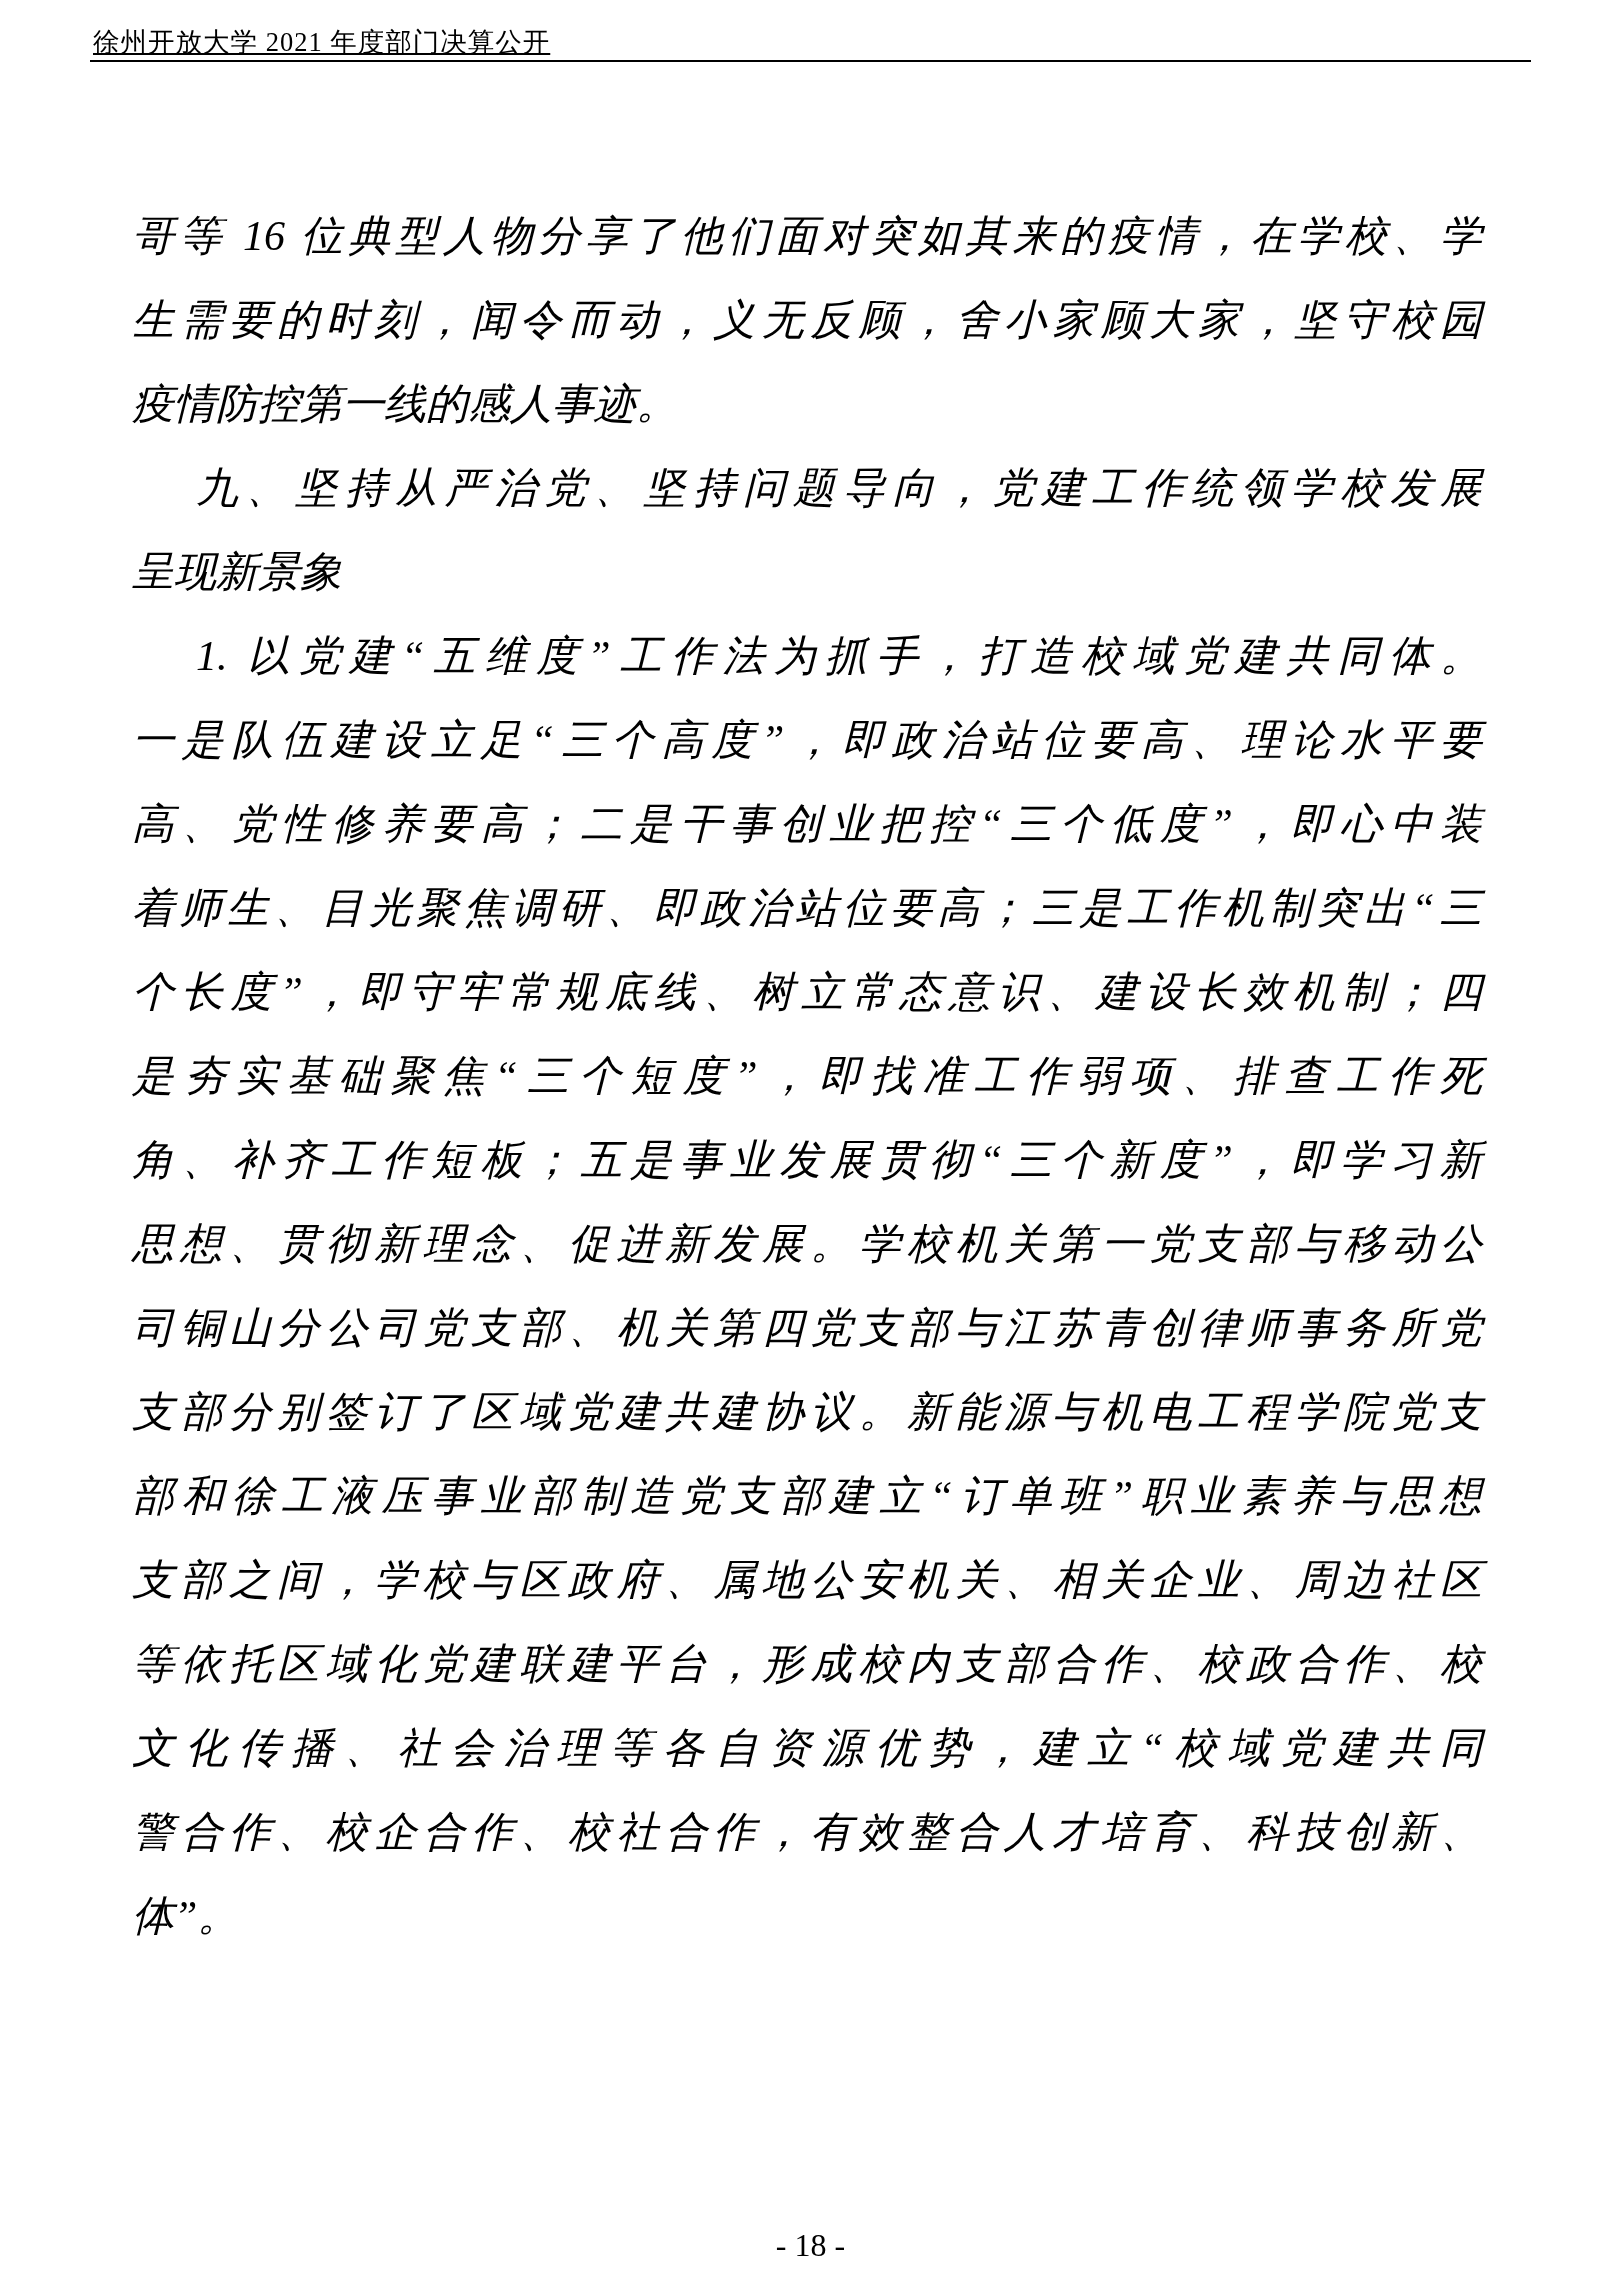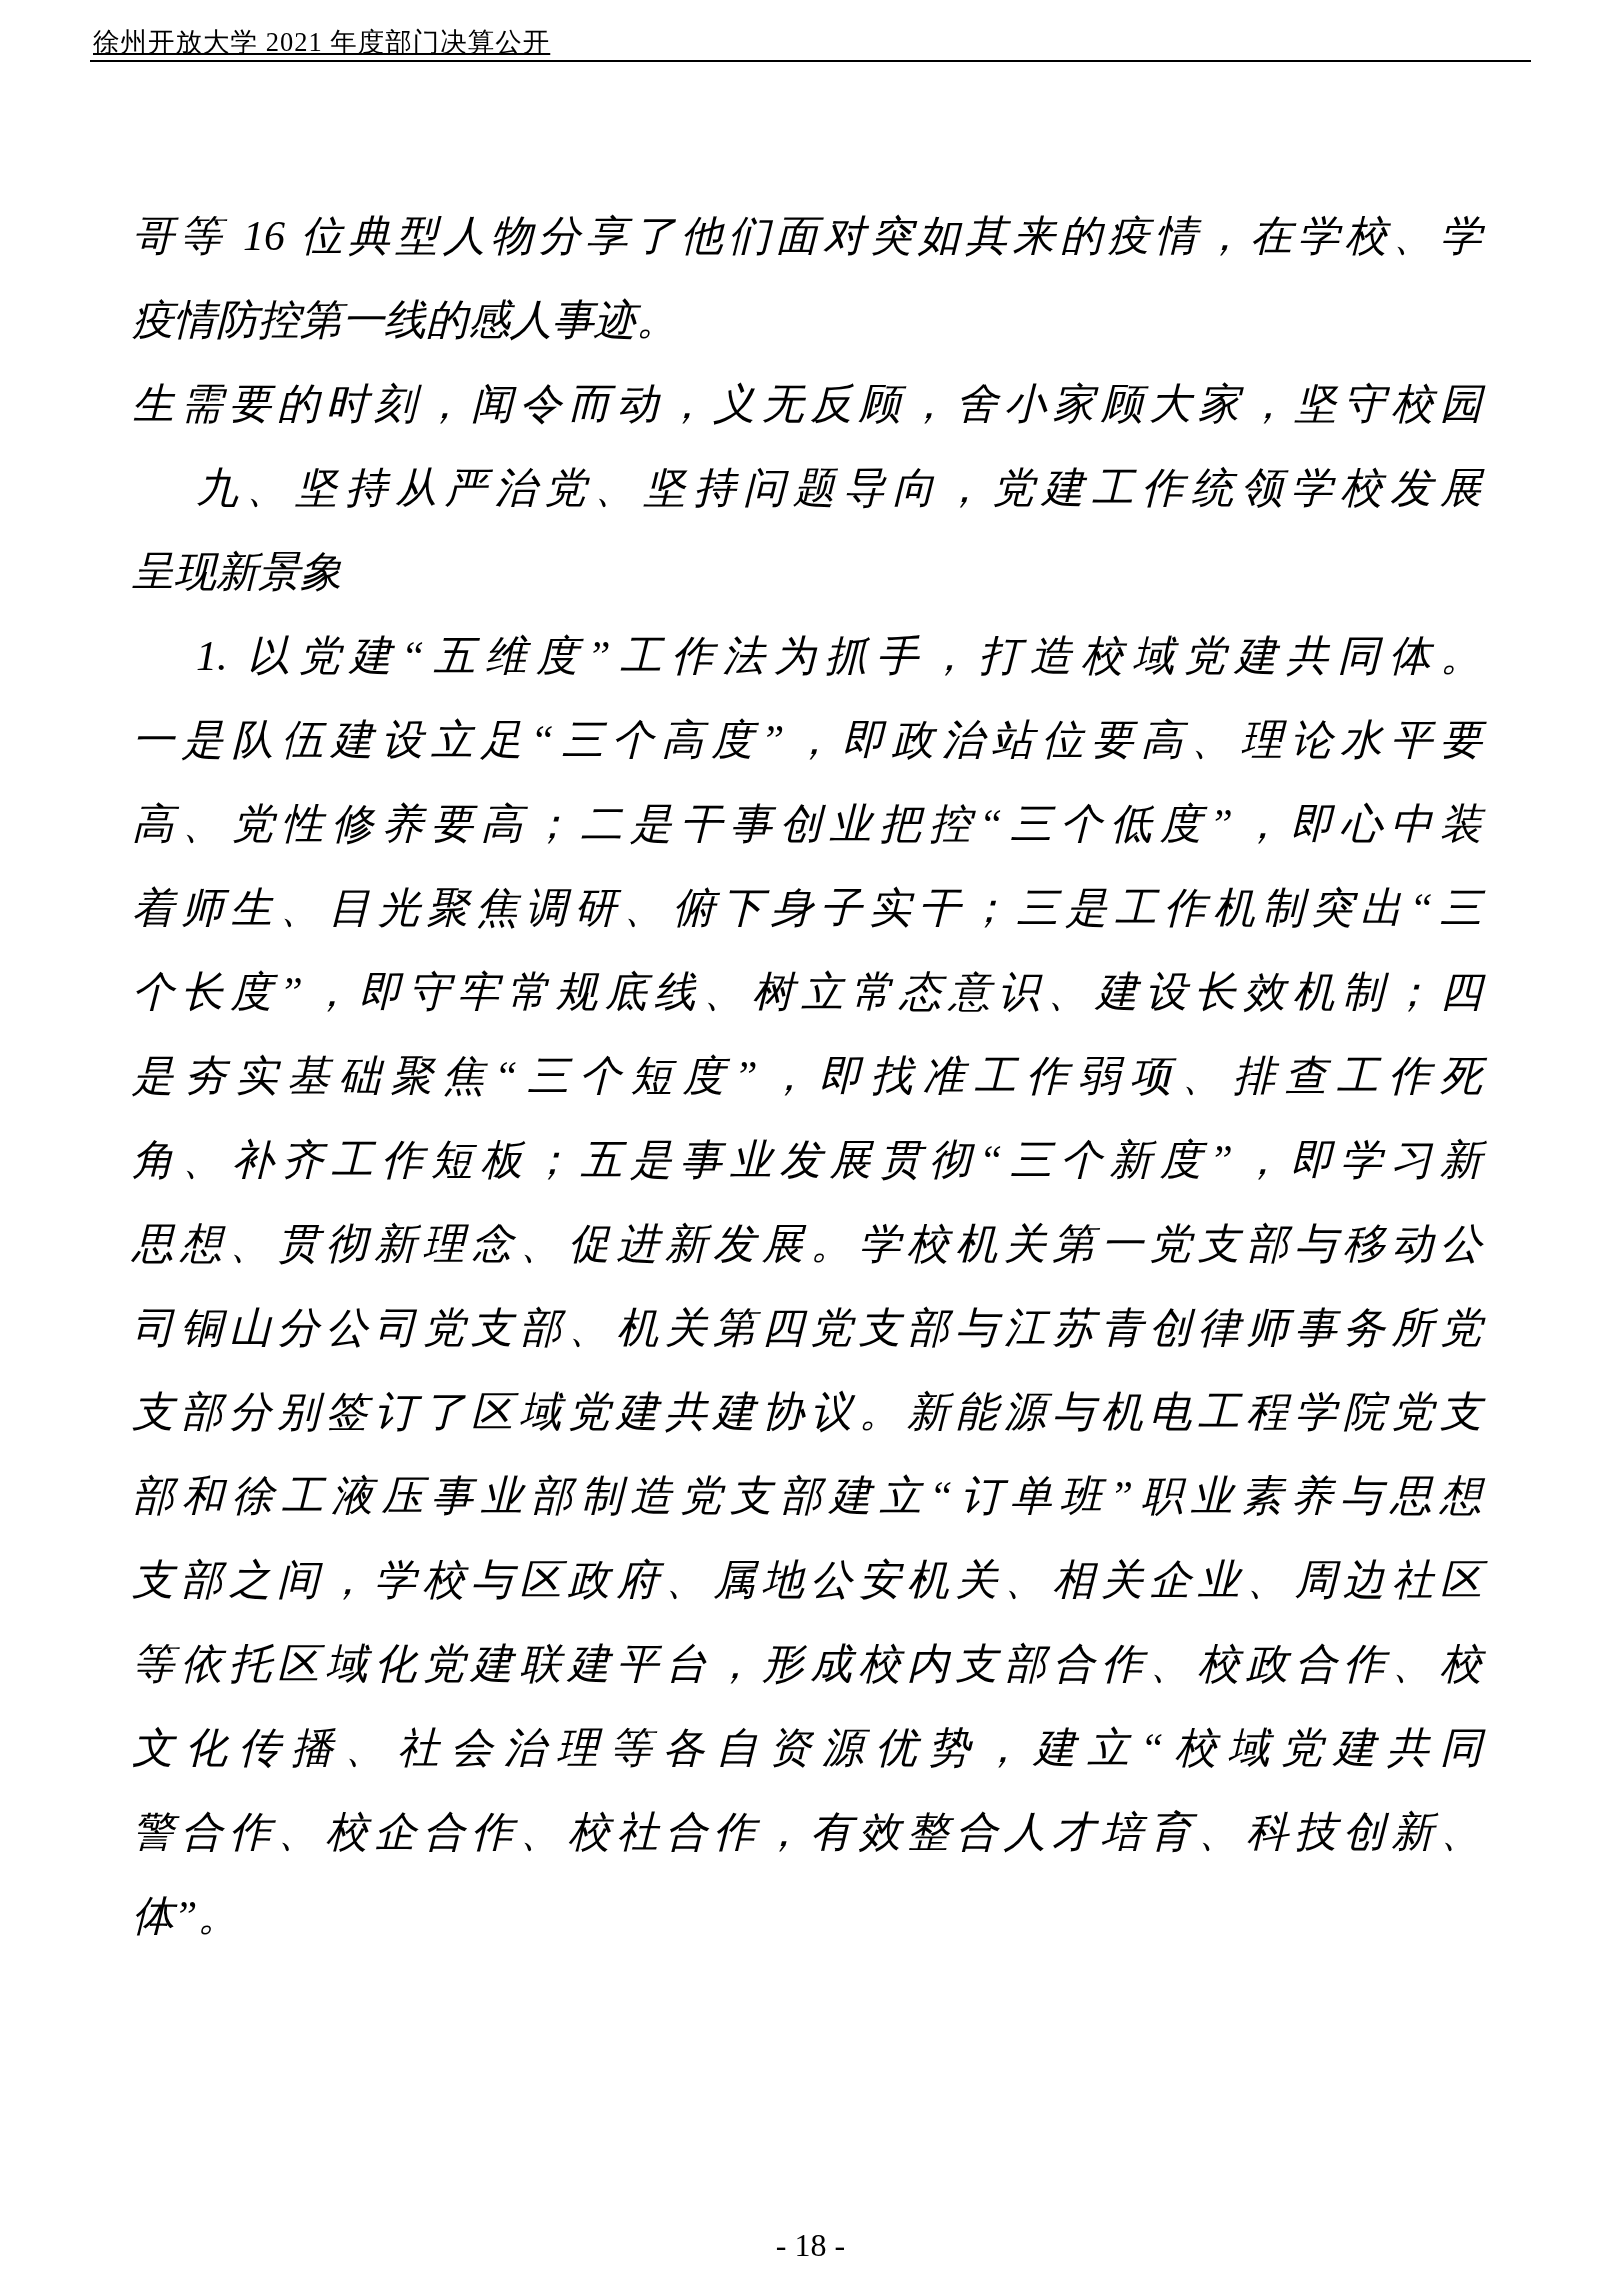--- a/index.html
+++ b/index.html
@@ -67,28 +67,28 @@
 <body>
 
 <div class="page">
 
   <div class="header-title">徐州开放大学 2021 年度部门决算公开</div>
 
   <div class="header-rule"></div>
 
   <div class="body-text">
     <div class="line">哥等 16 位典型人物分享了他们面对突如其来的疫情，在学校、学</div>
+    <div class="line">生需要的时刻，闻令而动，义无反顾，舍小家顾大家，坚守校园</div>
     <div class="line end">疫情防控第一线的感人事迹。</div>
-    <div class="line">生需要的时刻，闻令而动，义无反顾，舍小家顾大家，坚守校园</div>
     <div class="line indent">九、坚持从严治党、坚持问题导向，党建工作统领学校发展</div>
     <div class="line end">呈现新景象</div>
     <div class="line indent">1. 以党建“五维度”工作法为抓手，打造校域党建共同体。</div>
     <div class="line">一是队伍建设立足“三个高度”，即政治站位要高、理论水平要</div>
     <div class="line">高、党性修养要高；二是干事创业把控“三个低度”，即心中装</div>
-    <div class="line">着师生、目光聚焦调研、俯下身子实干；三是工作机制突出“三</div>
+    <div class="line">着师生、目光聚焦调研、即政治站位要高；三是工作机制突出“三</div>
     <div class="line">个长度”，即守牢常规底线、树立常态意识、建设长效机制；四</div>
     <div class="line">是夯实基础聚焦“三个短度”，即找准工作弱项、排查工作死</div>
     <div class="line">角、补齐工作短板；五是事业发展贯彻“三个新度”，即学习新</div>
     <div class="line">思想、贯彻新理念、促进新发展。学校机关第一党支部与移动公</div>
     <div class="line">司铜山分公司党支部、机关第四党支部与江苏青创律师事务所党</div>
     <div class="line">支部分别签订了区域党建共建协议。新能源与机电工程学院党支</div>
     <div class="line">部和徐工液压事业部制造党支部建立“订单班”职业素养与思想</div>
     <div class="line">支部之间，学校与区政府、属地公安机关、相关企业、周边社区</div>
     <div class="line">等依托区域化党建联建平台，形成校内支部合作、校政合作、校</div>
     <div class="line">文化传播、社会治理等各自资源优势，建立“校域党建共同</div>

